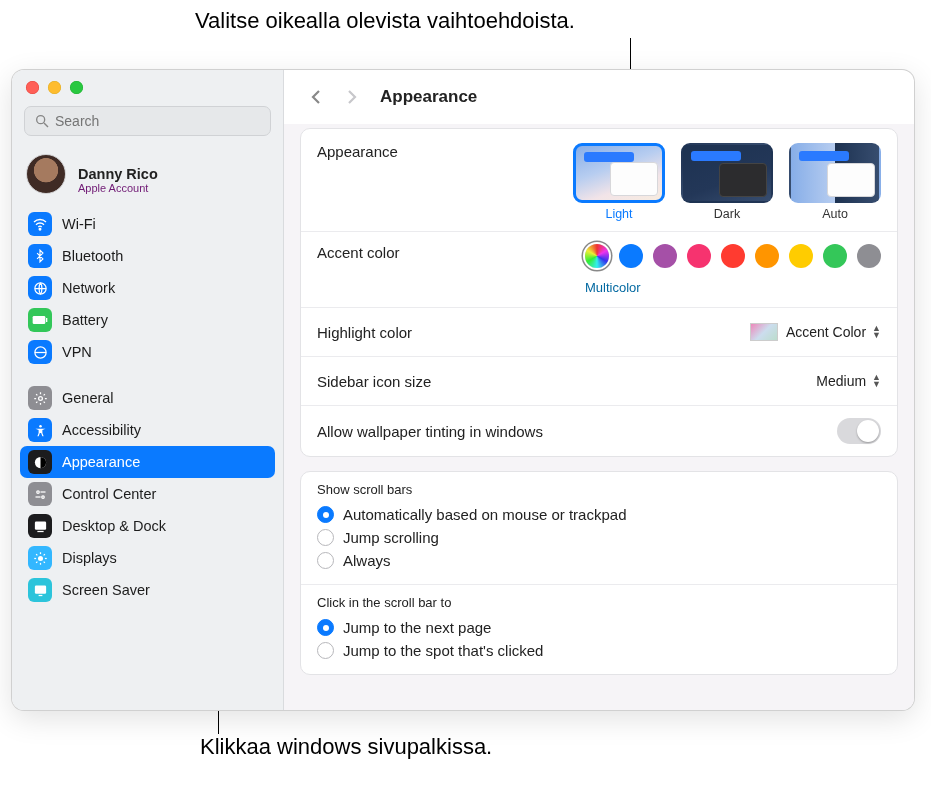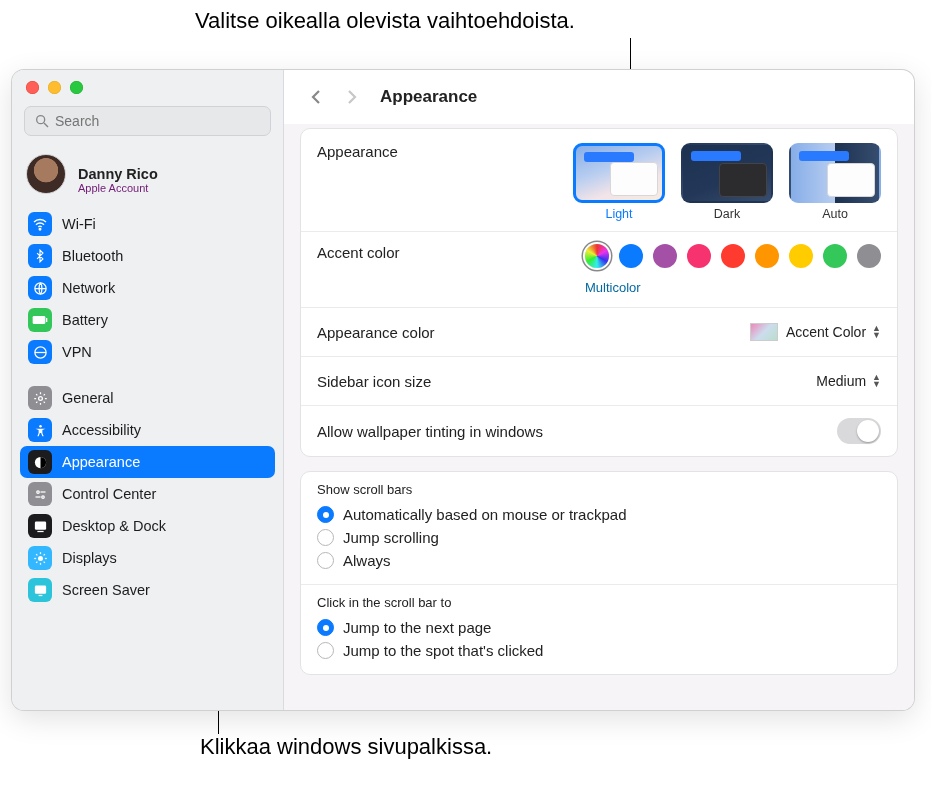--- a/index.html
+++ b/index.html
@@ -398,21 +398,21 @@
                 <div class="swatch" style="background: rgb(255, 59, 48);"></div>
                 <div class="swatch" style="background: rgb(255, 149, 0);"></div>
                 <div class="swatch" style="background: rgb(255, 204, 0);"></div>
                 <div class="swatch" style="background: rgb(52, 199, 89);"></div>
                 <div class="swatch" style="background: rgb(142, 142, 147);"></div>
               </div>
             <div class="subcap">Multicolor</div>
           </div>
         </div>
         <div class="row">
-          <div class="lbl">Appearance color</div>
+          <div class="lbl">Highlight color</div>
           <div class="right">
             <div class="highlight-sample"></div>
             <div class="select">
               <span>Accent Color</span>
               <span class="chev">▲<br>▼</span>
             </div>
           </div>
         </div>
         <div class="row">
           <div class="lbl">Sidebar icon size</div>

